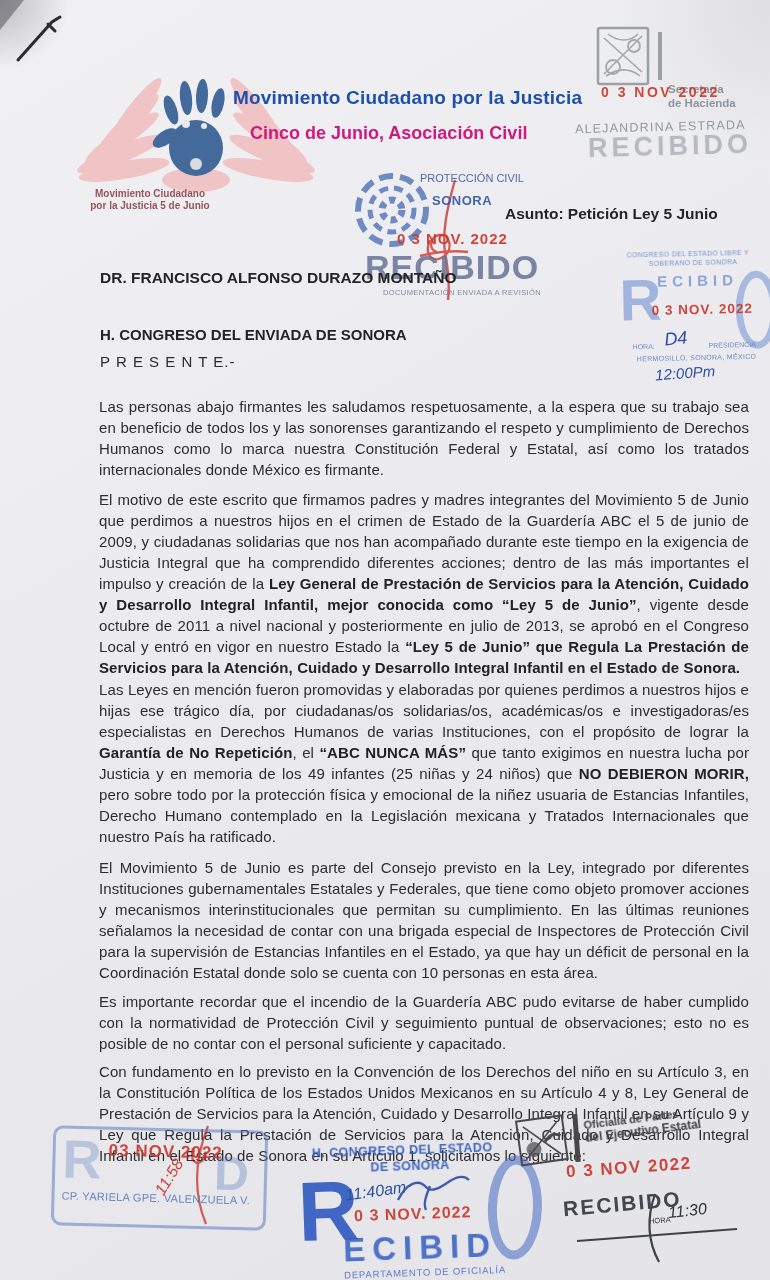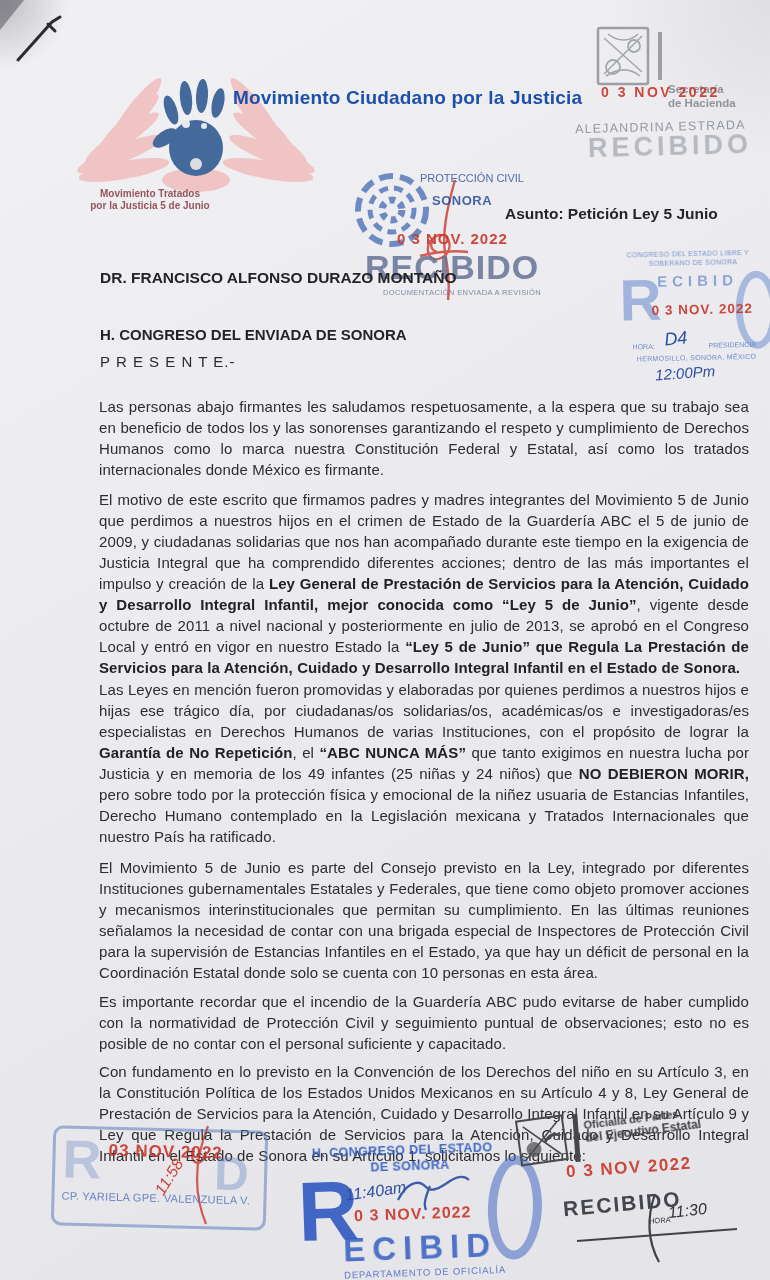--- a/index.html
+++ b/index.html
@@ -70,40 +70,41 @@
       <ellipse cx="116" cy="22" rx="6" ry="17" transform="rotate(-6 116 22)"></ellipse>
       <ellipse cx="132" cy="20" rx="6" ry="17" transform="rotate(3 132 20)"></ellipse>
       <ellipse cx="148" cy="27" rx="6" ry="15" transform="rotate(12 148 27)"></ellipse>
       <ellipse cx="95" cy="62" rx="14" ry="7" transform="rotate(-34 95 62)"></ellipse>
       <circle cx="116" cy="48" r="4" fill="#e8e7ea"></circle>
       <circle cx="134" cy="50" r="3" fill="#e8e7ea"></circle>
       <circle cx="126" cy="88" r="6" fill="#dcdbe0"></circle>
     </g>
   </svg>
   <div class="abs" style="left:66px;top:188px;width:168px;text-align:center;font-size:10px;font-weight:bold;color:#96555c;line-height:12px">
-    <div>Movimiento Tratados</div>
+    <div>Movimiento Ciudadano</div>
     <div>por la Justicia 5 de Junio</div>
   </div>
 
   <svg class="abs" style="left:596px;top:26px" width="62" height="62" viewBox="0 0 62 62">
     <rect x="2" y="2" width="50" height="56" fill="none" stroke="#9aa0a6" stroke-width="2.5" rx="2"></rect>
     <path d="M8 12 l38 34 M46 10 l-38 38 M12 8 c10 8 22 8 30 0 M10 50 c12 -8 24 -8 34 0" stroke="#a2a8ae" stroke-width="1.6" fill="none"></path>
     <circle cx="17" cy="41" r="7" fill="none" stroke="#a2a8ae" stroke-width="1.8"></circle>
     <circle cx="38" cy="20" r="6" fill="none" stroke="#a2a8ae" stroke-width="1.8"></circle>
   </svg>
   <div class="abs" style="left:658px;top:32px;width:3.5px;height:48px;background:#9aa0a6"></div>
   <div class="abs gray" style="left:668px;top:38px;font-size:11.5px;line-height:14px;font-weight:bold;margin-top:44px;">
     <div>Secretaría</div>
     <div>de Hacienda</div>
   </div>
   <div class="abs red-stamp" style="left:601px;top:84px;font-size:14px;letter-spacing:2.5px">0 3 NOV 2022</div>
   <div class="abs rot-1" style="left:575px;top:120px;font-size:12.5px;letter-spacing:1.2px;color:#9298a2">ALEJANDRINA ESTRADA</div>
   <div class="abs rot-1 blur" style="left:588px;top:131px;font-size:27px;font-weight:bold;letter-spacing:4px;color:rgba(145,152,160,.6)">RECIBIDO</div>
 
   <div class="abs t-blue" style="left:233px;top:87px;font-size:19px;letter-spacing:.2px">Movimiento Ciudadano por la Justicia</div>
+  <div class="abs t-pink" style="left:250px;top:123px;font-size:18px">Cinco de Junio, Asociación Civil</div>
   <div class="abs" style="left:505px;top:205px;font-size:15.5px;font-weight:bold;color:#242427">Asunto: Petición Ley 5 Junio</div>
 
   <svg class="abs" style="left:352px;top:170px" width="80" height="80" viewBox="0 0 80 80">
     <g fill="none" stroke="#4b6fb7" opacity=".78">
       <circle cx="40" cy="40" r="34" stroke-width="6" stroke-dasharray="14 7"></circle>
       <circle cx="40" cy="40" r="22" stroke-width="5" stroke-dasharray="9 6"></circle>
       <circle cx="40" cy="40" r="10" stroke-width="7" stroke-dasharray="6 5"></circle>
     </g>
   </svg>
   <div class="abs blur" style="left:420px;top:172px;font-size:11px;font-weight:normal;color:rgba(51,84,159,.85)">PROTECCIÓN CIVIL</div>

